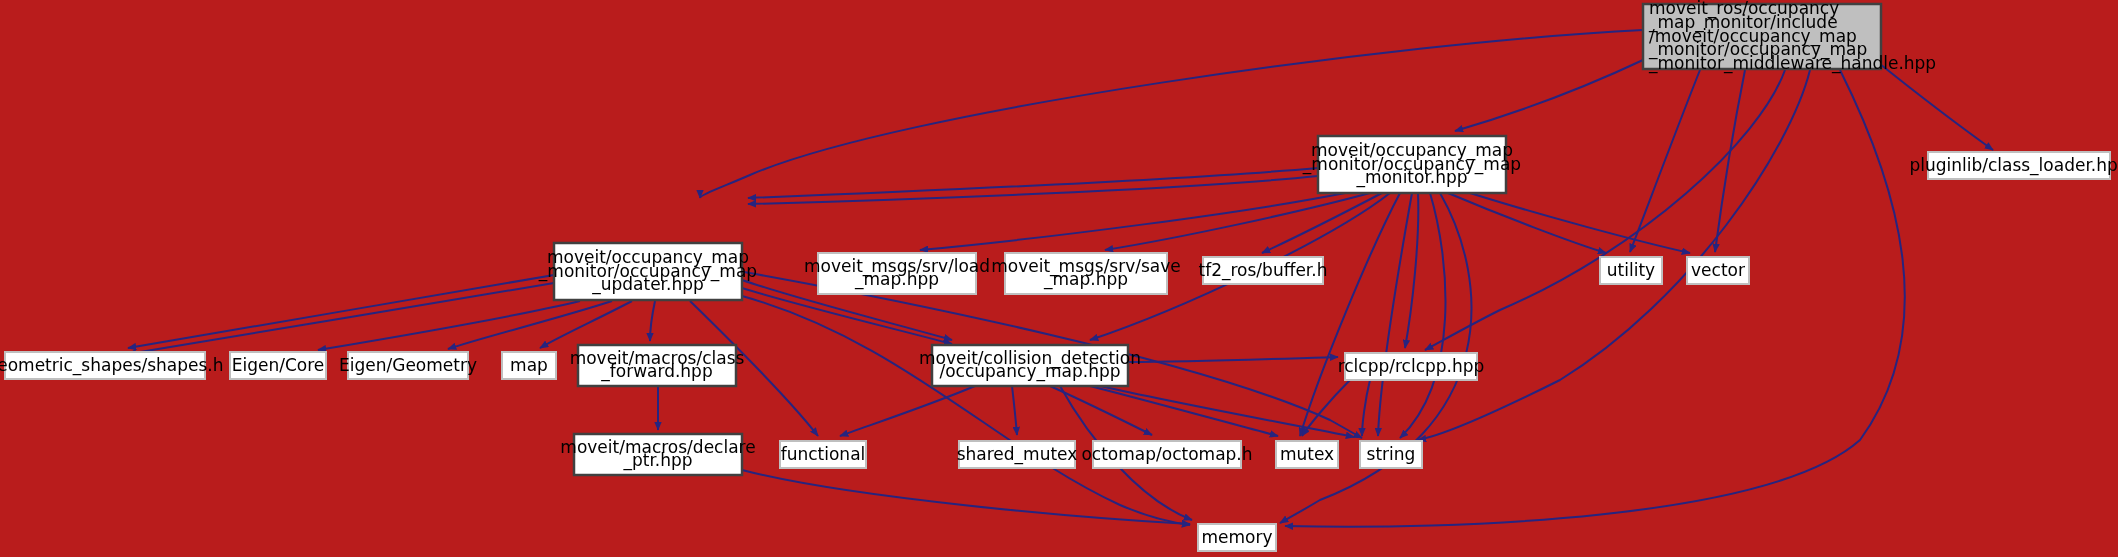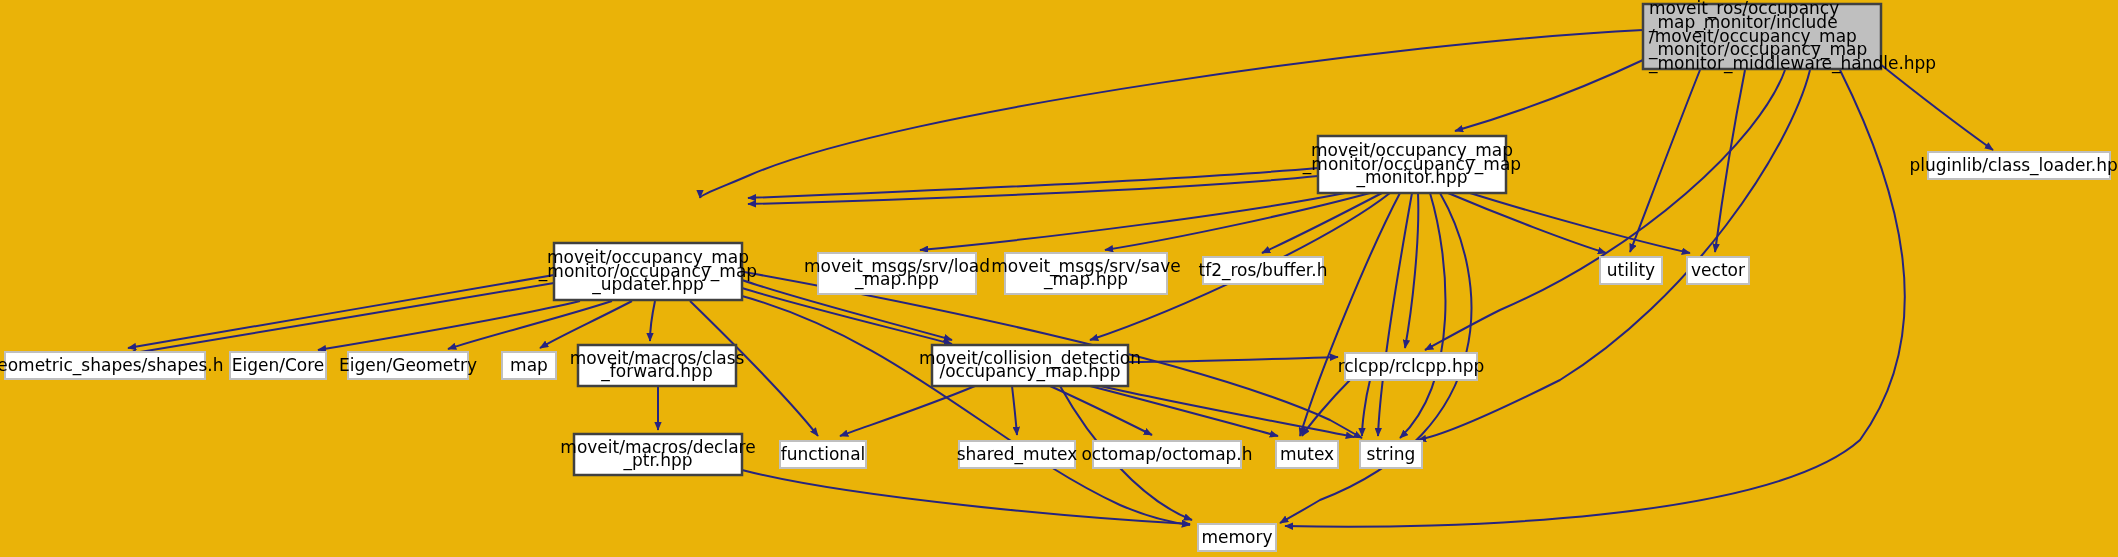--- a/index.html
+++ b/index.html
@@ -4,21 +4,21 @@
 <style>
   html, body {
     margin: 0;
     padding: 0;
     background: #ffffff;
   }
   #canvas-wrap {
     position: relative;
     width: 2118px;
     height: 557px;
-    background: #eab308;
+    background: #b91c1c;
     overflow: hidden;
     font-family: "DejaVu Sans", "Liberation Sans", sans-serif;
   }
   svg#graph {
     position: absolute;
     left: 0; top: 0;
     width: 2118px;
     height: 557px;
     display: block;
   }

